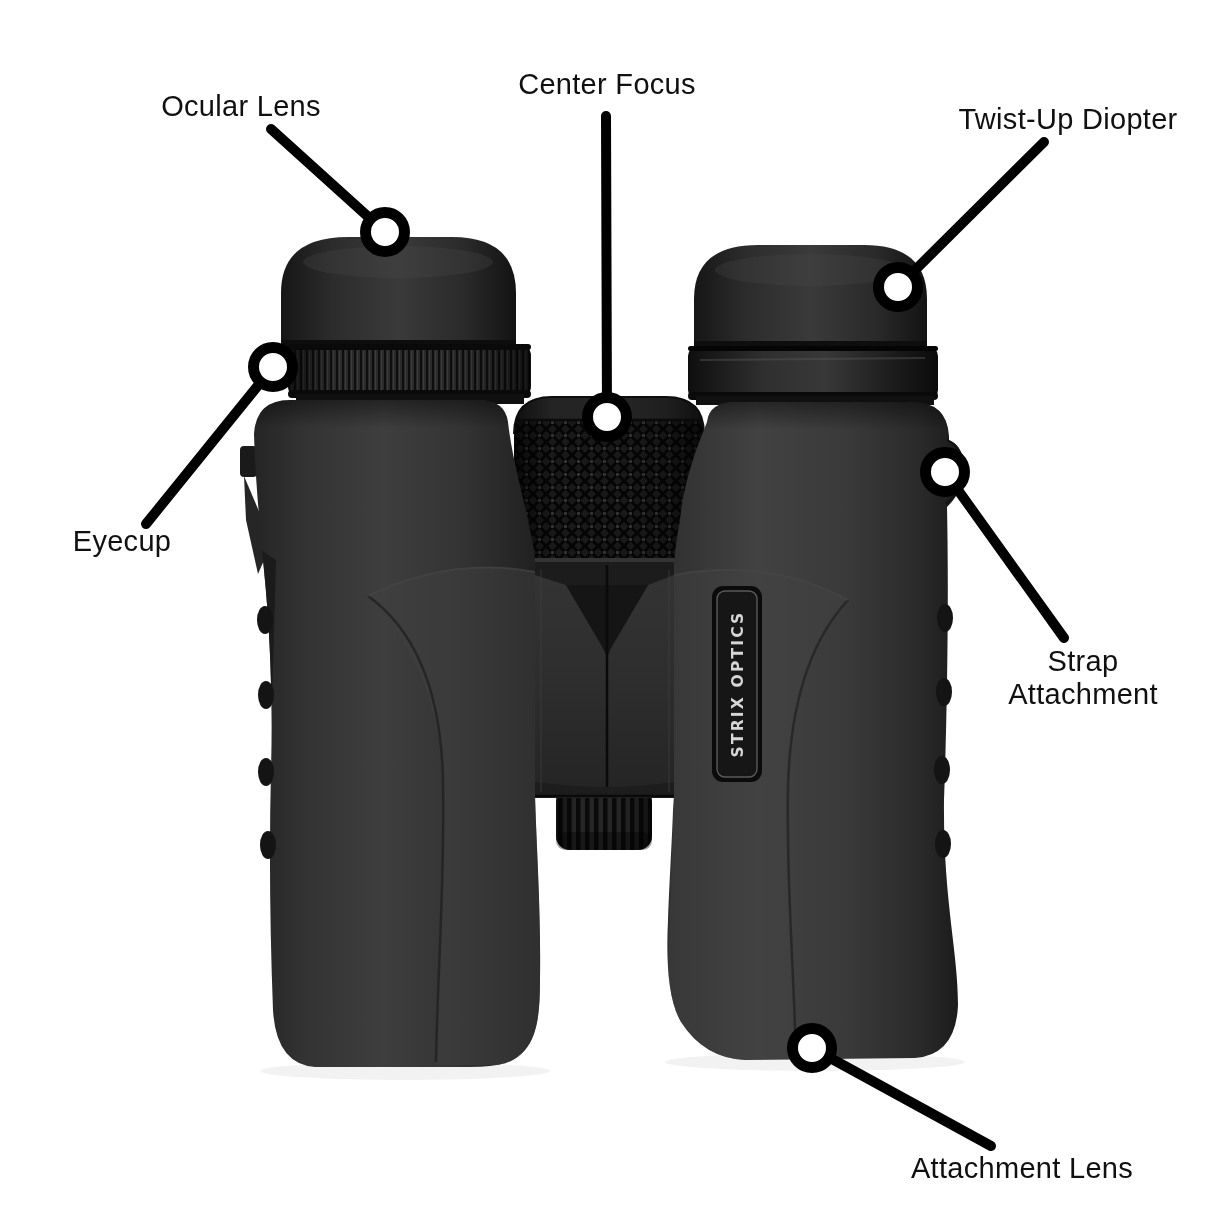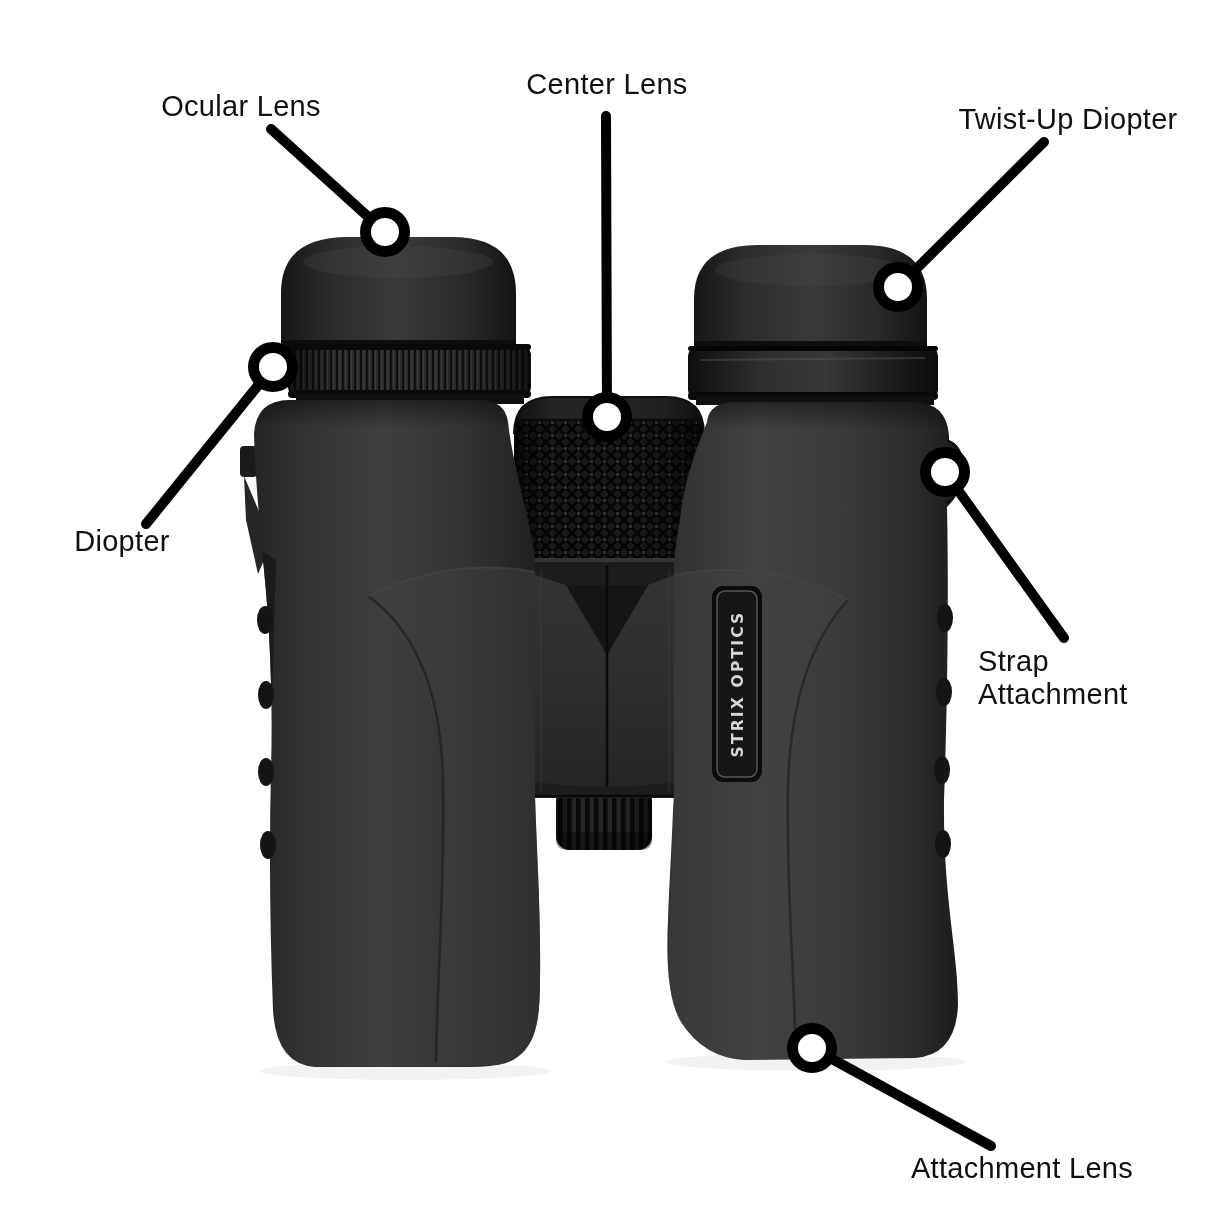--- a/index.html
+++ b/index.html
@@ -17,21 +17,21 @@
     font-size:29px;
     font-weight:500;
     letter-spacing:0.3px;
     color:#101010;
     white-space:nowrap;
     line-height:33px;
   }
   .label--wrap{
     white-space:normal;
     width:210px;
-    text-align:left;
+    text-align:center;
   }
 </style>
 </head>
 <body>
 
 <div class="stage">
 
 <svg width="1214" height="1214" viewBox="0 0 1214 1214">
   <defs>
     <linearGradient id="gCap" x1="0" y1="0" x2="1" y2="0">
@@ -240,18 +240,18 @@
       <circle cx="945" cy="472" r="19.5" fill="#ffffff" stroke-width="11"></circle>
     </g>
     <g>
       <line x1="991" y1="1146" x2="812" y2="1048"></line>
       <circle cx="812" cy="1048" r="19.5" fill="#ffffff" stroke-width="11"></circle>
     </g>
   </g>
 </svg>
 
   <div class="label" style="left:241px; top:90px">Ocular Lens</div>
-  <div class="label" style="left:607px; top:68px">Center Lens</div>
+  <div class="label" style="left:607px; top:68px">Center Focus</div>
   <div class="label" style="left:1068px; top:103px">Twist-Up Diopter</div>
-  <div class="label" style="left:122px; top:525px">Diopter</div>
+  <div class="label" style="left:122px; top:525px">Eyecup</div>
   <div class="label label--wrap" style="left:1083px; top:645px">Strap Attachment</div>
   <div class="label" style="left:1022px; top:1152px">Attachment Lens</div>
 </div>
 
 </body></html>

